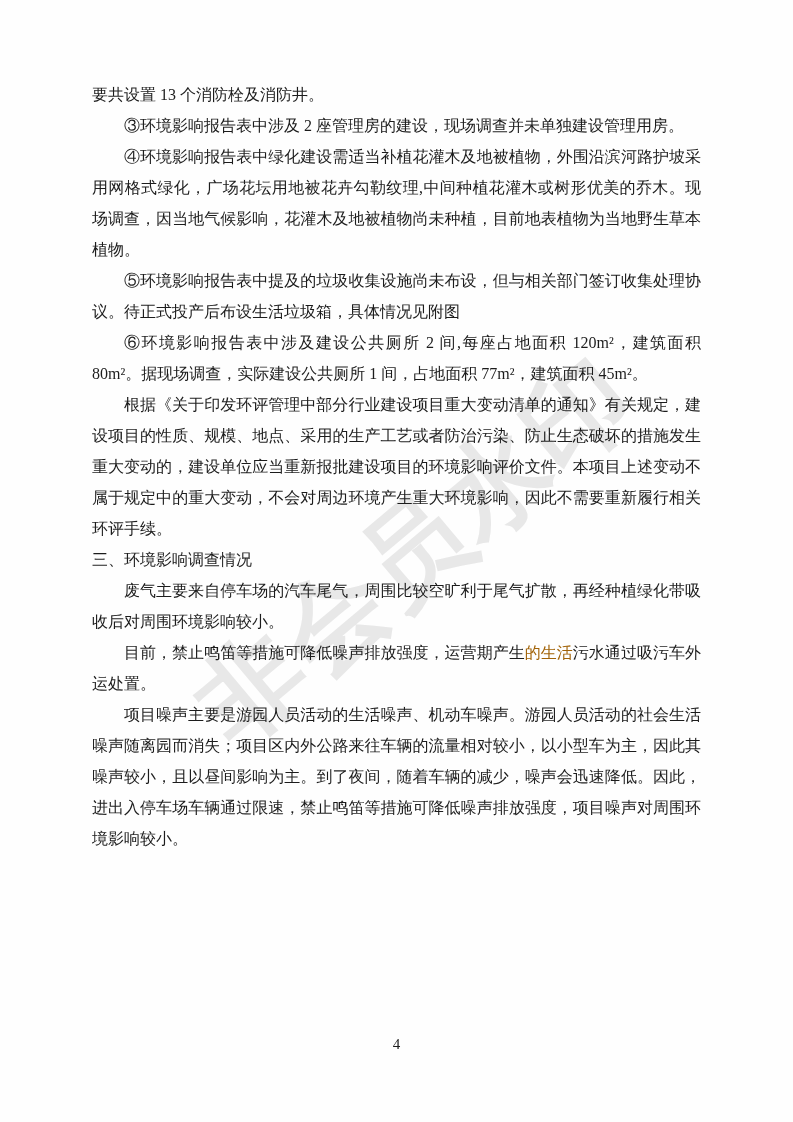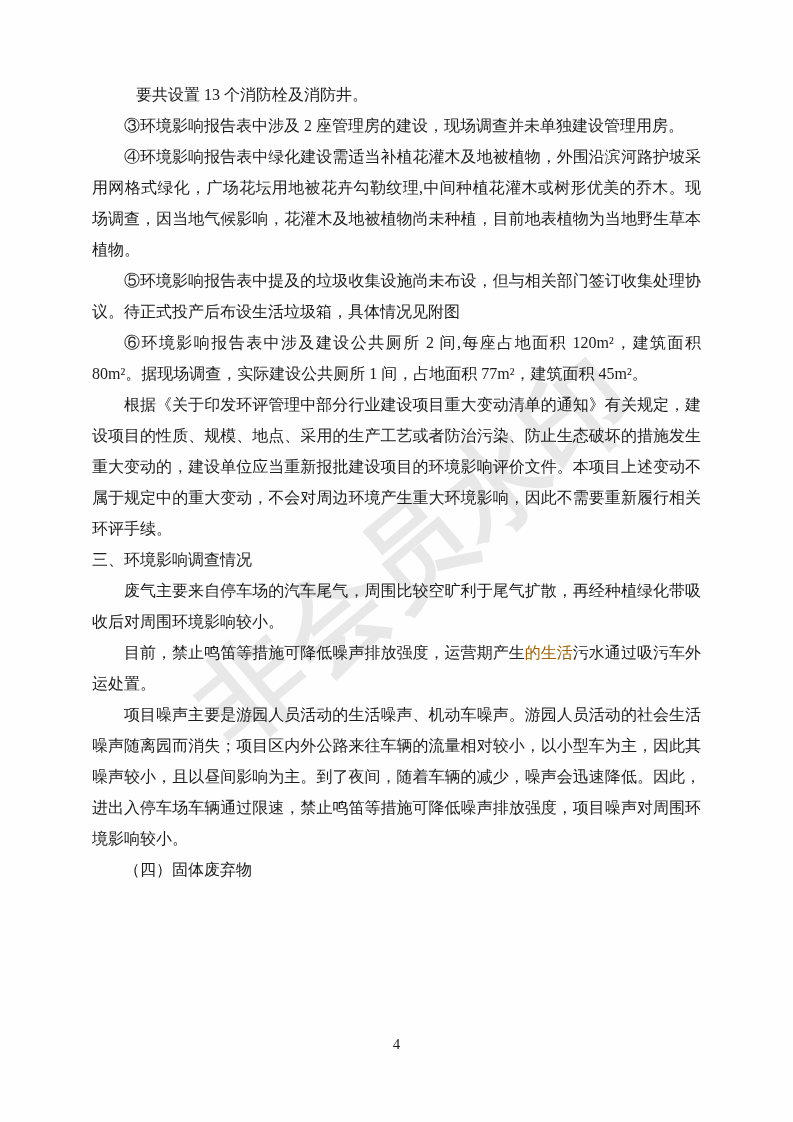--- a/index.html
+++ b/index.html
@@ -42,21 +42,21 @@
     text-align: justify;
     text-justify: inter-ideograph;
   }
   .para {
     margin: 0;
     padding: 0;
   }
   .para.indent { text-indent: 32px; }
   .para.subheading { text-indent: 32px; }
   .para.heading { text-indent: 0; }
-  .para.plain { text-indent: 0; margin-left: 44px; }
+  .para.plain { text-indent: 0; }
   .page-number {
     position: absolute;
     left: 0;
     right: 0;
     top: 1036px;
     text-align: center;
     font-size: 15px;
     z-index: 1;
     color: #1c1c1c;
   }
@@ -71,17 +71,16 @@
       <p class="para plain"><span>要共设置 13 个消防栓及消防井。</span></p>
       <p class="para indent"><span>③环境影响报告表中涉及 2 座管理房的建设，现场调查并未单独建设管理用房。</span></p>
       <p class="para indent"><span>④环境影响报告表中绿化建设需适当补植花灌木及地被植物，外围沿滨河路护坡采用网格式绿化，广场花坛用地被花卉勾勒纹理,中间种植花灌木或树形优美的乔木。现场调查，因当地气候影响，花灌木及地被植物尚未种植，目前地表植物为当地野生草本植物。</span></p>
       <p class="para indent"><span>⑤环境影响报告表中提及的垃圾收集设施尚未布设，但与相关部门签订收集处理协议。待正式投产后布设生活垃圾箱，具体情况见附图</span></p>
       <p class="para indent"><span>⑥环境影响报告表中涉及建设公共厕所 2 间,每座占地面积 120m²，建筑面积 80m²。据现场调查，实际建设公共厕所 1 间，占地面积 77m²，建筑面积 45m²。</span></p>
       <p class="para indent"><span>根据《关于印发环评管理中部分行业建设项目重大变动清单的通知》有关规定，建设项目的性质、规模、地点、采用的生产工艺或者防治污染、防止生态破坏的措施发生重大变动的，建设单位应当重新报批建设项目的环境影响评价文件。本项目上述变动不属于规定中的重大变动，不会对周边环境产生重大环境影响，因此不需要重新履行相关环评手续。</span></p>
       <p class="para heading"><span>三、环境影响调查情况</span></p>
       <p class="para indent"><span>废气主要来自停车场的汽车尾气，周围比较空旷利于尾气扩散，再经种植绿化带吸收后对周围环境影响较小。</span></p>
       <p class="para indent"><span>目前，禁止鸣笛等措施可降低噪声排放强度，运营期产生</span><span style="color: #a16207;">的生活</span><span>污水通过吸污车外运处置。</span></p>
       <p class="para indent"><span>项目噪声主要是游园人员活动的生活噪声、机动车噪声。游园人员活动的社会生活噪声随离园而消失；项目区内外公路来往车辆的流量相对较小，以小型车为主，因此其噪声较小，且以昼间影响为主。到了夜间，随着车辆的减少，噪声会迅速降低。因此，进出入停车场车辆通过限速，禁止鸣笛等措施可降低噪声排放强度，项目噪声对周围环境影响较小。</span></p>
-      <p class="para subheading"><span>（四）固体废弃物</span></p>
     </main>
 
   <div class="page-number">4</div>
 </div>
 
 </body></html>

